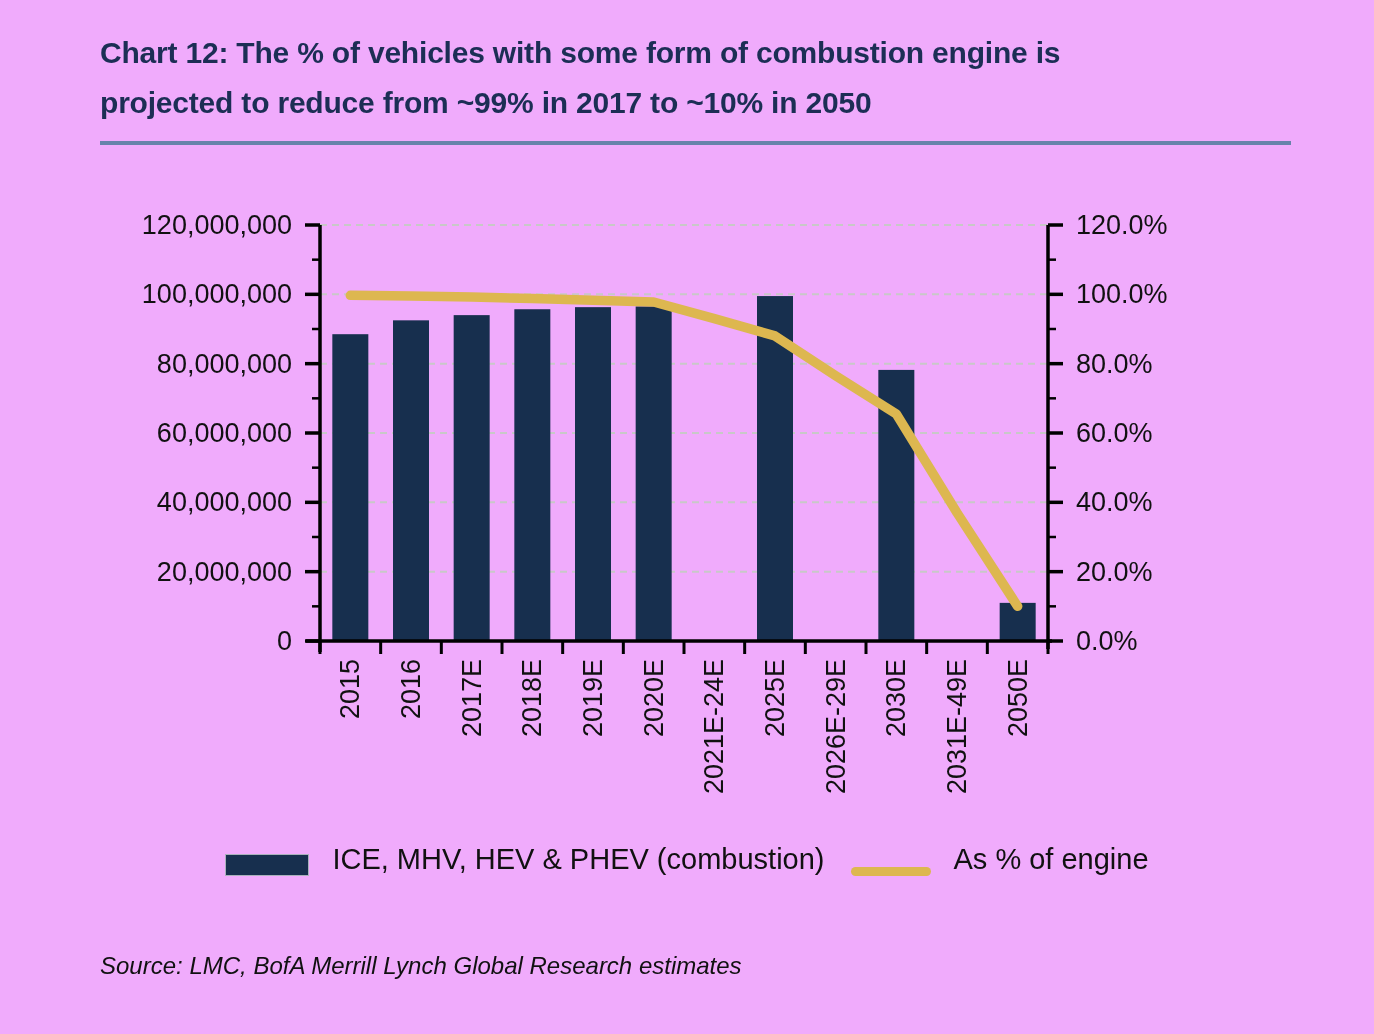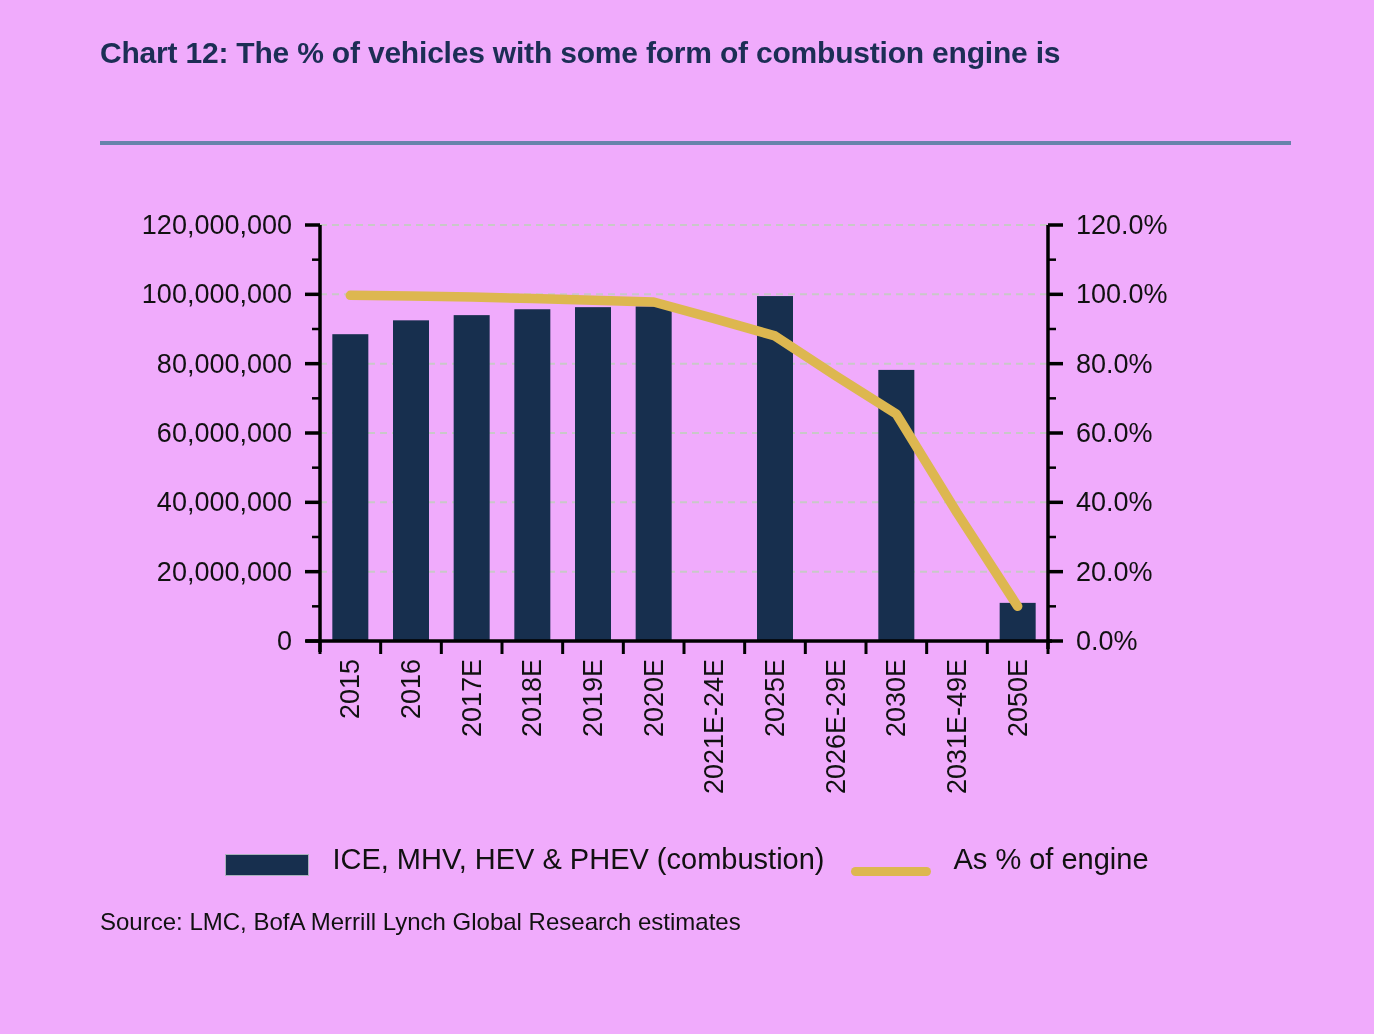--- a/index.html
+++ b/index.html
@@ -19,30 +19,31 @@
   #chart{position:absolute;left:0;top:170px;}
   .legend{
     position:absolute;left:0;top:843px;width:1374px;
     display:flex;justify-content:center;align-items:center;gap:26px;
   }
   .legend-item{display:flex;align-items:flex-end;gap:23px;}
   .legend-label{font-size:29px;color:#111111;white-space:nowrap;}
   .swatch-bar{display:inline-block;width:84px;height:22px;background:#172f4e;border:1px solid #a9b1bc;box-sizing:border-box;}
   .swatch-line{display:inline-block;width:80px;height:9px;background:#ddb750;border-radius:5px;}
   .source{
-    position:absolute;left:100px;top:908px;font-size:24px;color:#111111;
+    position:absolute;left:100px;top:952px;font-size:24px;color:#111111;font-style:italic;
   }
 </style>
 </head>
 <body>
 
 <div class="page">
 
   <div class="title">
     <div>Chart 12: The % of vehicles with some form of combustion engine is</div>
+    <div>projected to reduce from ~99% in 2017 to ~10% in 2050</div>
   </div>
 
   <div class="title-rule"></div>
 
   <svg id="chart" width="1374" height="655" viewBox="0 0 1374 655">
       <g>
         <line x1="320" y1="401.6666666666667" x2="1048" y2="401.6666666666667" stroke="#c8c8c8" stroke-width="2" stroke-dasharray="7 5"></line>
         <line x1="320" y1="332.33333333333337" x2="1048" y2="332.33333333333337" stroke="#c8c8c8" stroke-width="2" stroke-dasharray="7 5"></line>
         <line x1="320" y1="263" x2="1048" y2="263" stroke="#c8c8c8" stroke-width="2" stroke-dasharray="7 5"></line>
         <line x1="320" y1="193.66666666666669" x2="1048" y2="193.66666666666669" stroke="#c8c8c8" stroke-width="2" stroke-dasharray="7 5"></line>

